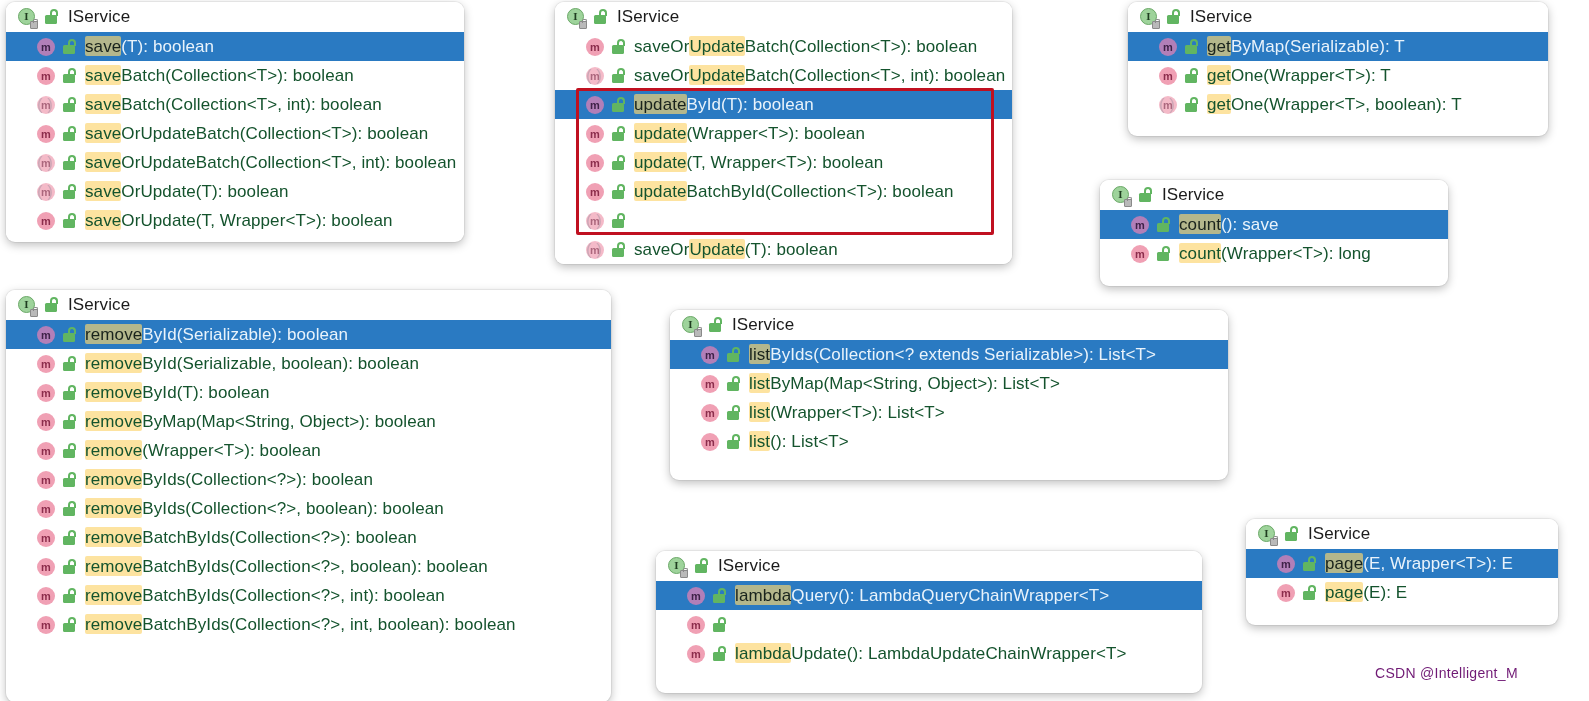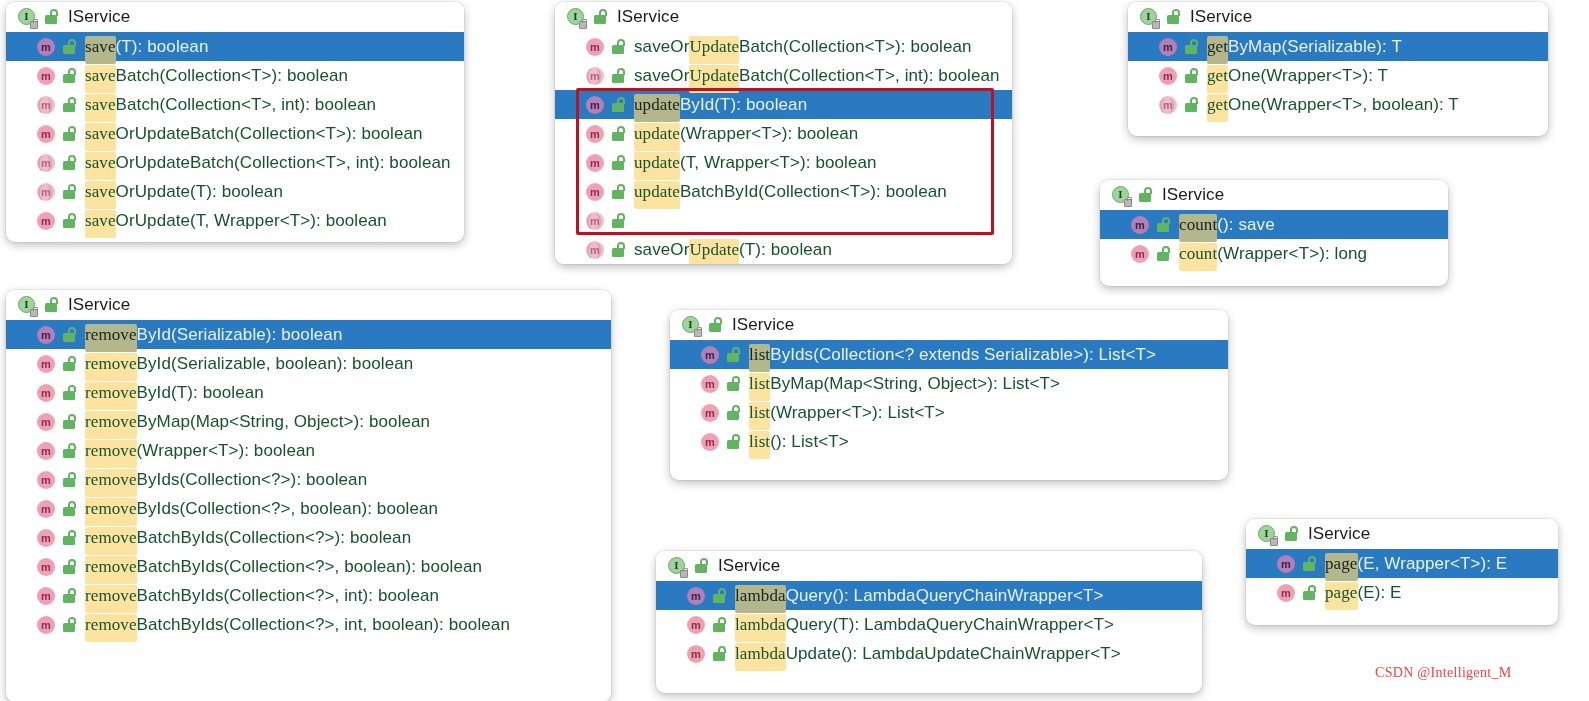--- a/index.html
+++ b/index.html
@@ -40,21 +40,21 @@
     white-space:nowrap;
     background:#ffffff;
   }
   .row.sel{background:#2a7ac2;}
   .row .sig{
     font-size:17px;color:#14532d;margin-left:8px;letter-spacing:.1px;
     line-height:1;
   }
   .row.sel .sig{color:#e9f3fb;}
   .row .sig .hl{
-    background:#fde3a0;border-radius:2px;padding:1px 0 8px 0;font-family:Liberation Serif, serif;
+    background:#fde3a0;border-radius:2px;padding:1px 0 0 0;
   }
   .row.sel .sig .hl{
     background:#b4b78c;color:#19231c;border-radius:2px;
   }
 
   
   .ic{flex:0 0 auto;display:inline-block;position:relative;}
 
   
   .ic-iface{width:19px;height:19px;}
@@ -107,22 +107,22 @@
     box-sizing:border-box;
   }
 
   
   .annot{
     position:absolute;border:3px solid #c01020;border-radius:2px;
     pointer-events:none;box-sizing:border-box;
   }
 
   .watermark{
-    position:absolute;font-size:14px;color:#ef4444;letter-spacing:.3px;
-    font-family:Liberation Serif, serif;white-space:nowrap;
+    position:absolute;font-size:14px;color:#701a75;letter-spacing:.3px;
+    font-family:Liberation Sans, sans-serif;white-space:nowrap;
   }
 </style>
 </head>
 <body>
 
 <div id="stage">
     <div class="popup" style="left: 6px; top: 2px; width: 458px; height: 240px;">
       <div class="popup-head">
         <span class="ic ic-iface">
           <span class="disc"></span>
@@ -637,21 +637,20 @@
         </div>
         <div class="row">
           <span class="ic ic-m">
             <span class="disc"></span>
             <span class="glyph">m</span>
           </span>
           <span class="ic ic-lock">
             <span class="body"></span>
             <span class="shackle"></span>
           </span>
-          <span class="sig"><span class="hl">lambda</span><span>Query(T): LambdaQueryChainWrapper&lt;T&gt;</span></span>
         </div>
         <div class="row">
           <span class="ic ic-m">
             <span class="disc"></span>
             <span class="glyph">m</span>
           </span>
           <span class="ic ic-lock">
             <span class="body"></span>
             <span class="shackle"></span>
           </span>

